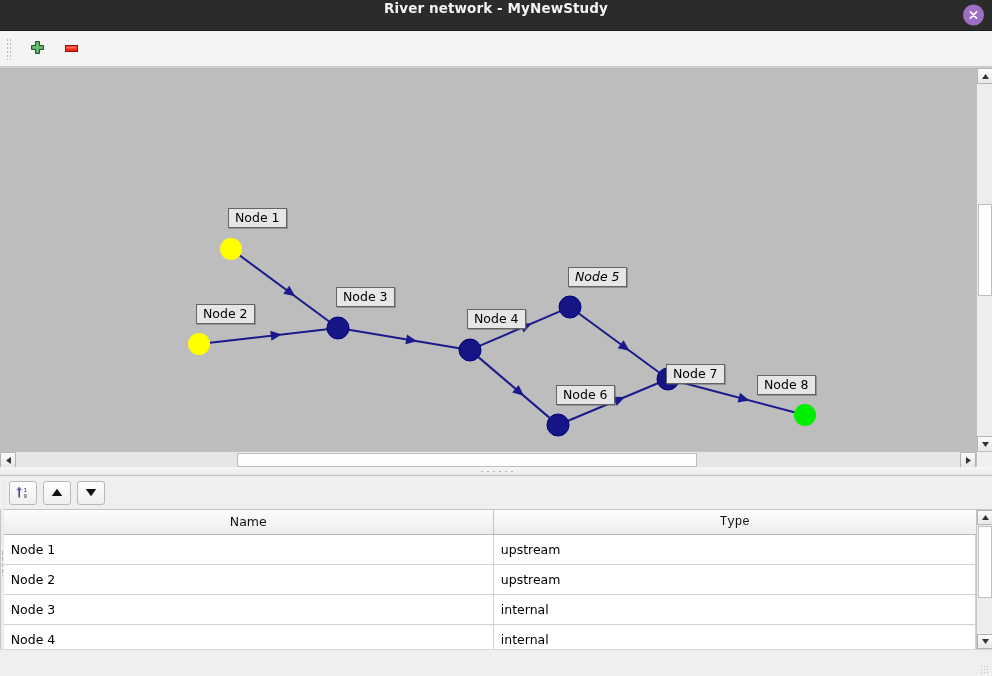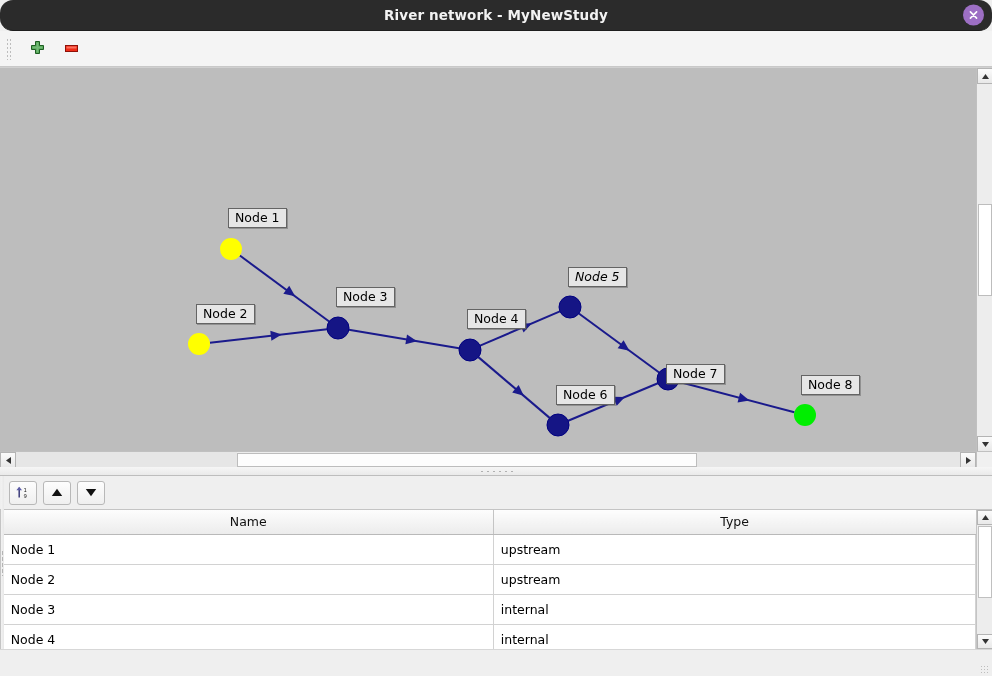--- a/index.html
+++ b/index.html
@@ -17,26 +17,24 @@
     display: flex;
     flex-direction: column;
   }
 
   
   #titlebar {
     height: 31px;
     background: #2b2b2b;
     color: #ffffff;
     display: flex;
-    align-items: center;
     justify-content: center;
     position: relative;
     flex: 0 0 31px;
     border-bottom: 1px solid #1d1d1d;
-    border-radius: 13px;
   }
   #title-text {
     font-size: 13.5px;
     font-weight: bold;
     letter-spacing: 0.1px;
     color: #f2f2f2;
     user-select: none;
   }
   #close-btn {
     position: absolute;
@@ -359,21 +357,21 @@
     </svg>
 
     <div id="labels-layer">
         <div class="node-label" style="left: 228px; top: 140px;">Node 1</div>
         <div class="node-label" style="left: 196px; top: 236px;">Node 2</div>
         <div class="node-label" style="left: 336px; top: 219px;">Node 3</div>
         <div class="node-label" style="left: 467px; top: 241px;">Node 4</div>
         <div class="node-label" style="left: 568px; top: 199px; font-style: italic;">Node 5</div>
         <div class="node-label" style="left: 556px; top: 317px;">Node 6</div>
         <div class="node-label" style="left: 666px; top: 271px; margin-top: 25px;">Node 7</div>
-        <div class="node-label" style="left: 801px; top: 307px; text-align: center;">Node 8</div>
+        <div class="node-label" style="left: 757px; top: 307px; text-align: center;">Node 8</div>
       </div>
 
     <div id="vscroll">
       <div class="sb-track"></div>
       <div class="sb-btn top">
         <svg width="7" height="5" viewBox="0 0 7 5">
             <path d="M3.5 0 L7 5 L0 5 z" fill="#333"></path>
           </svg>
       </div>
       <div class="sb-thumb"></div>
@@ -469,21 +467,21 @@
       <div class="table-outer">
         <div class="table-scrollport">
           <table class="grid" id="nodes-table">
             <colgroup>
                 <col style="width:133px">
                 <col style="width:131px">
               </colgroup>
             <thead>
                 <tr>
                   <th>Name</th>
-                  <th style="border-right: none;">Type</th>
+                  <th style="border-right: none; font-family: Liberation Mono, monospace;">Type</th>
                 </tr>
               </thead>
             <tbody>
                 <tr>
                   <td>Node 1</td>
                   <td>upstream</td>
                 </tr>
                 <tr>
                   <td>Node 2</td>
                   <td>upstream</td>

